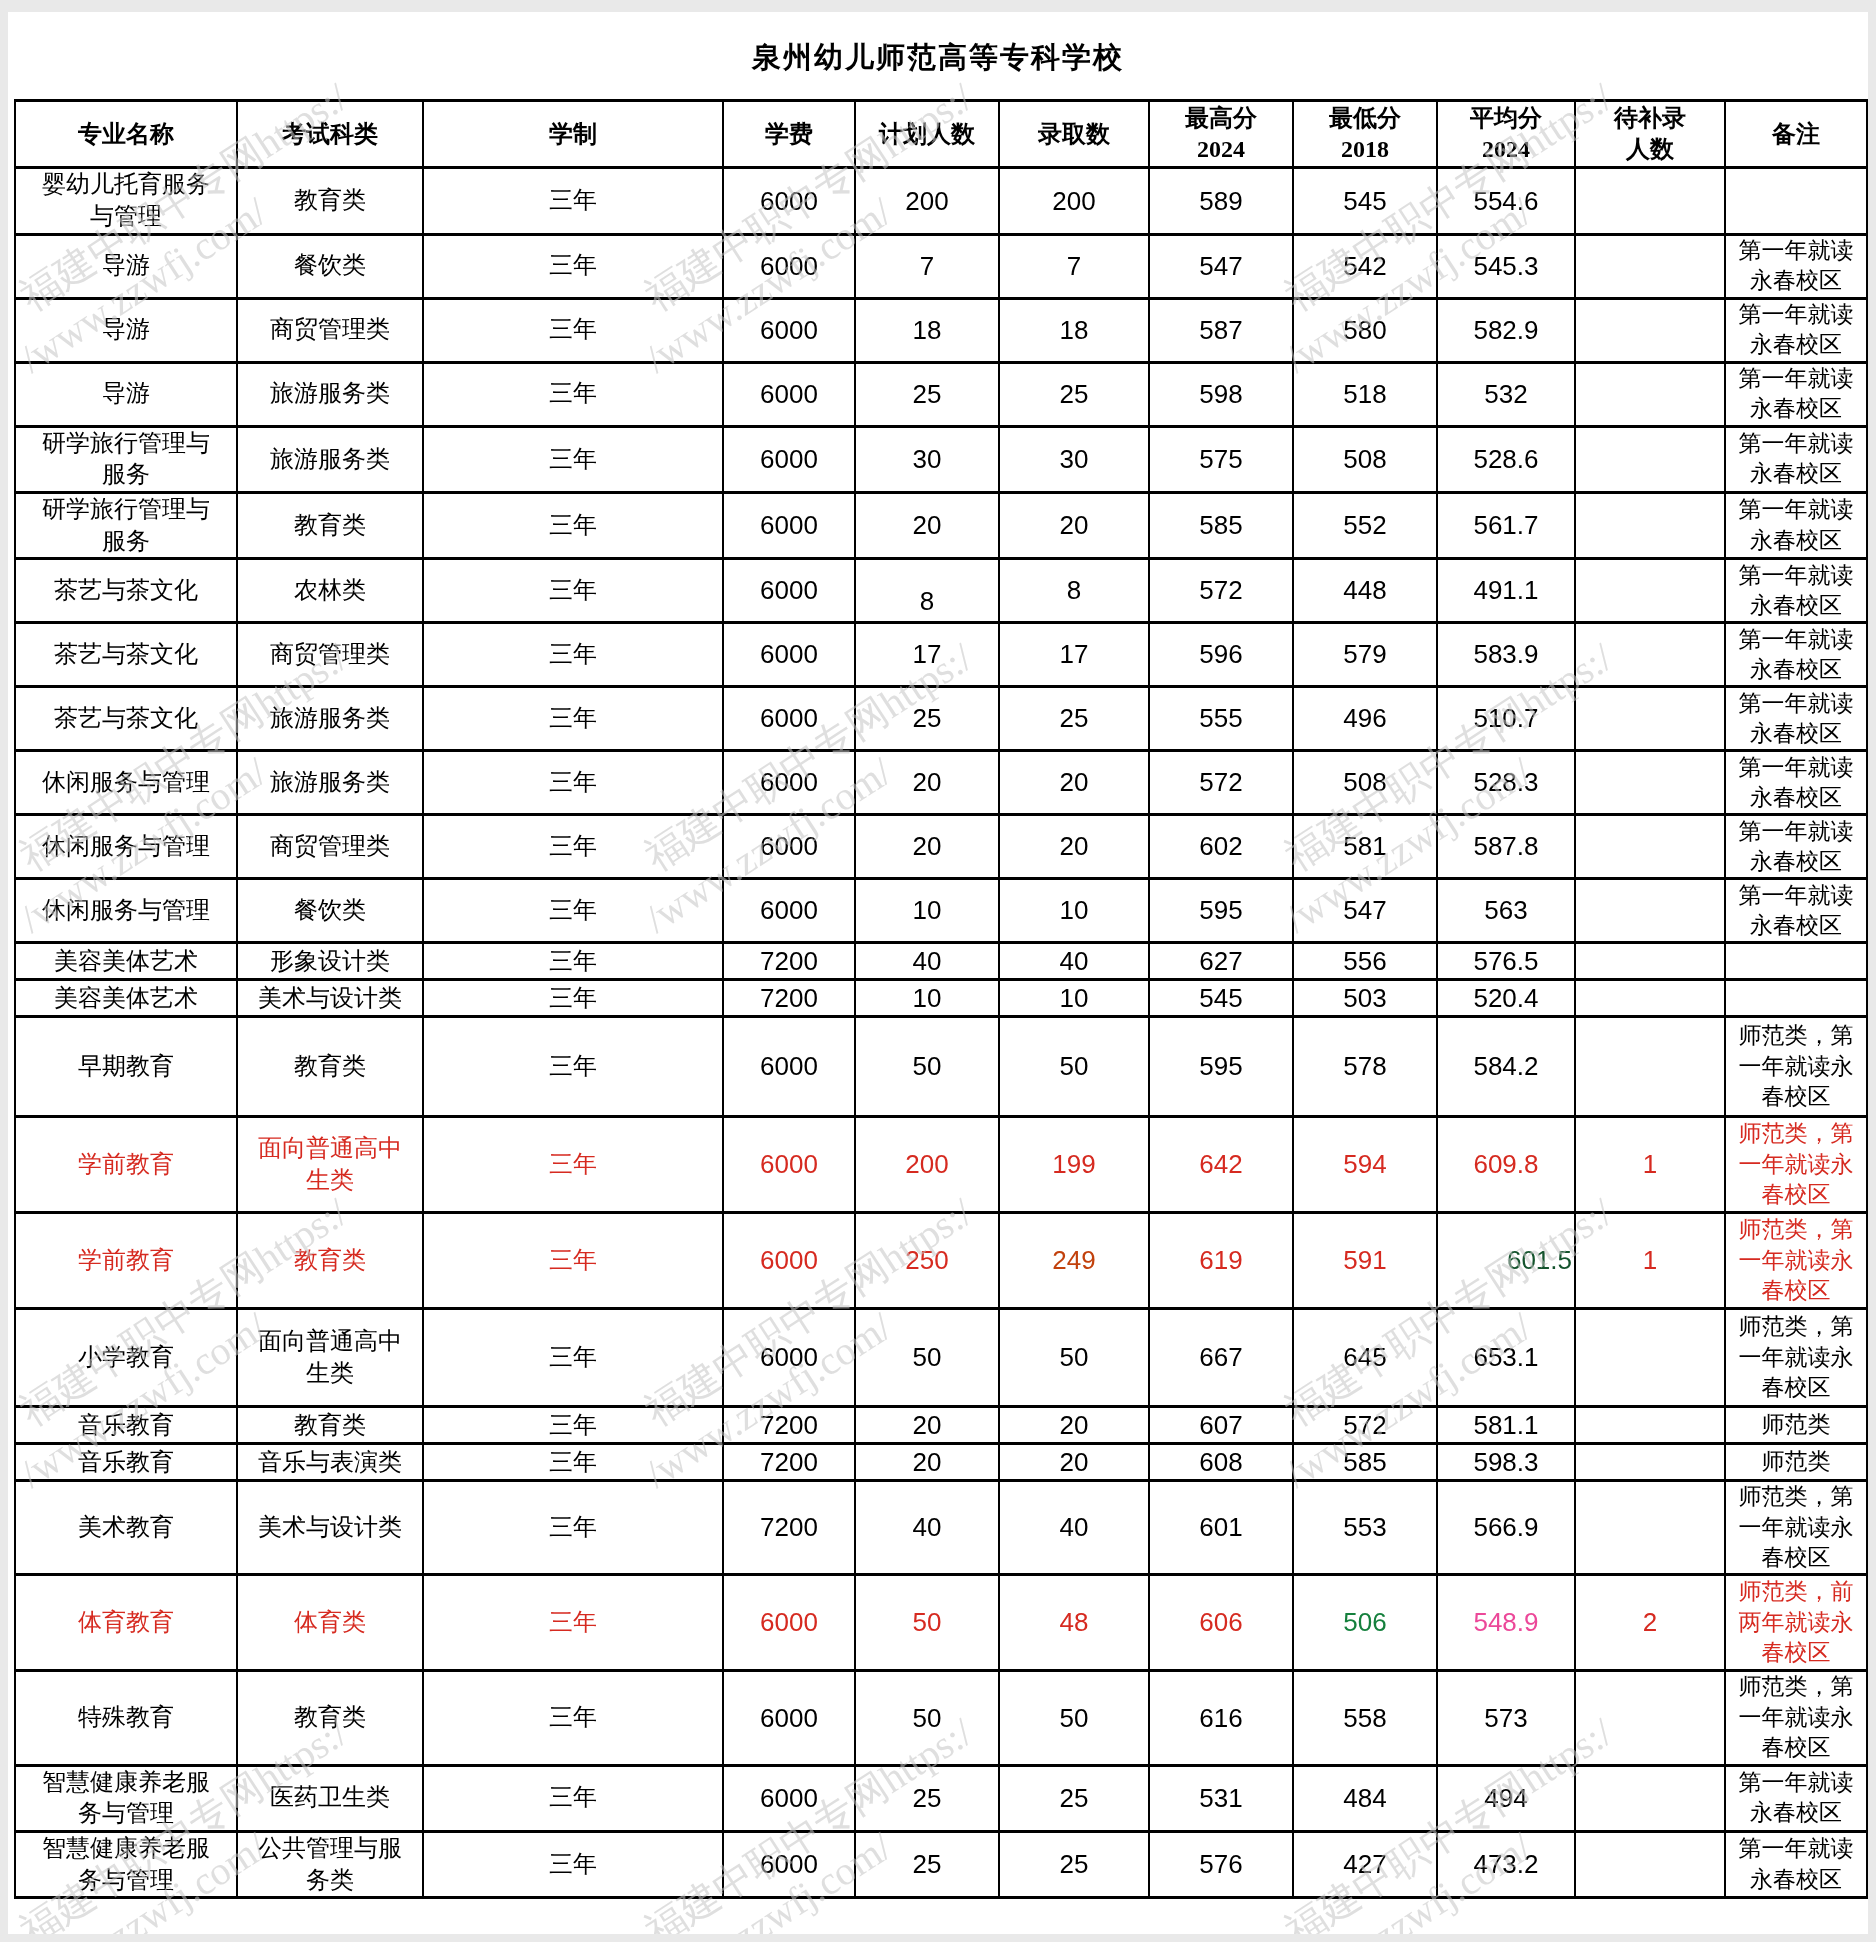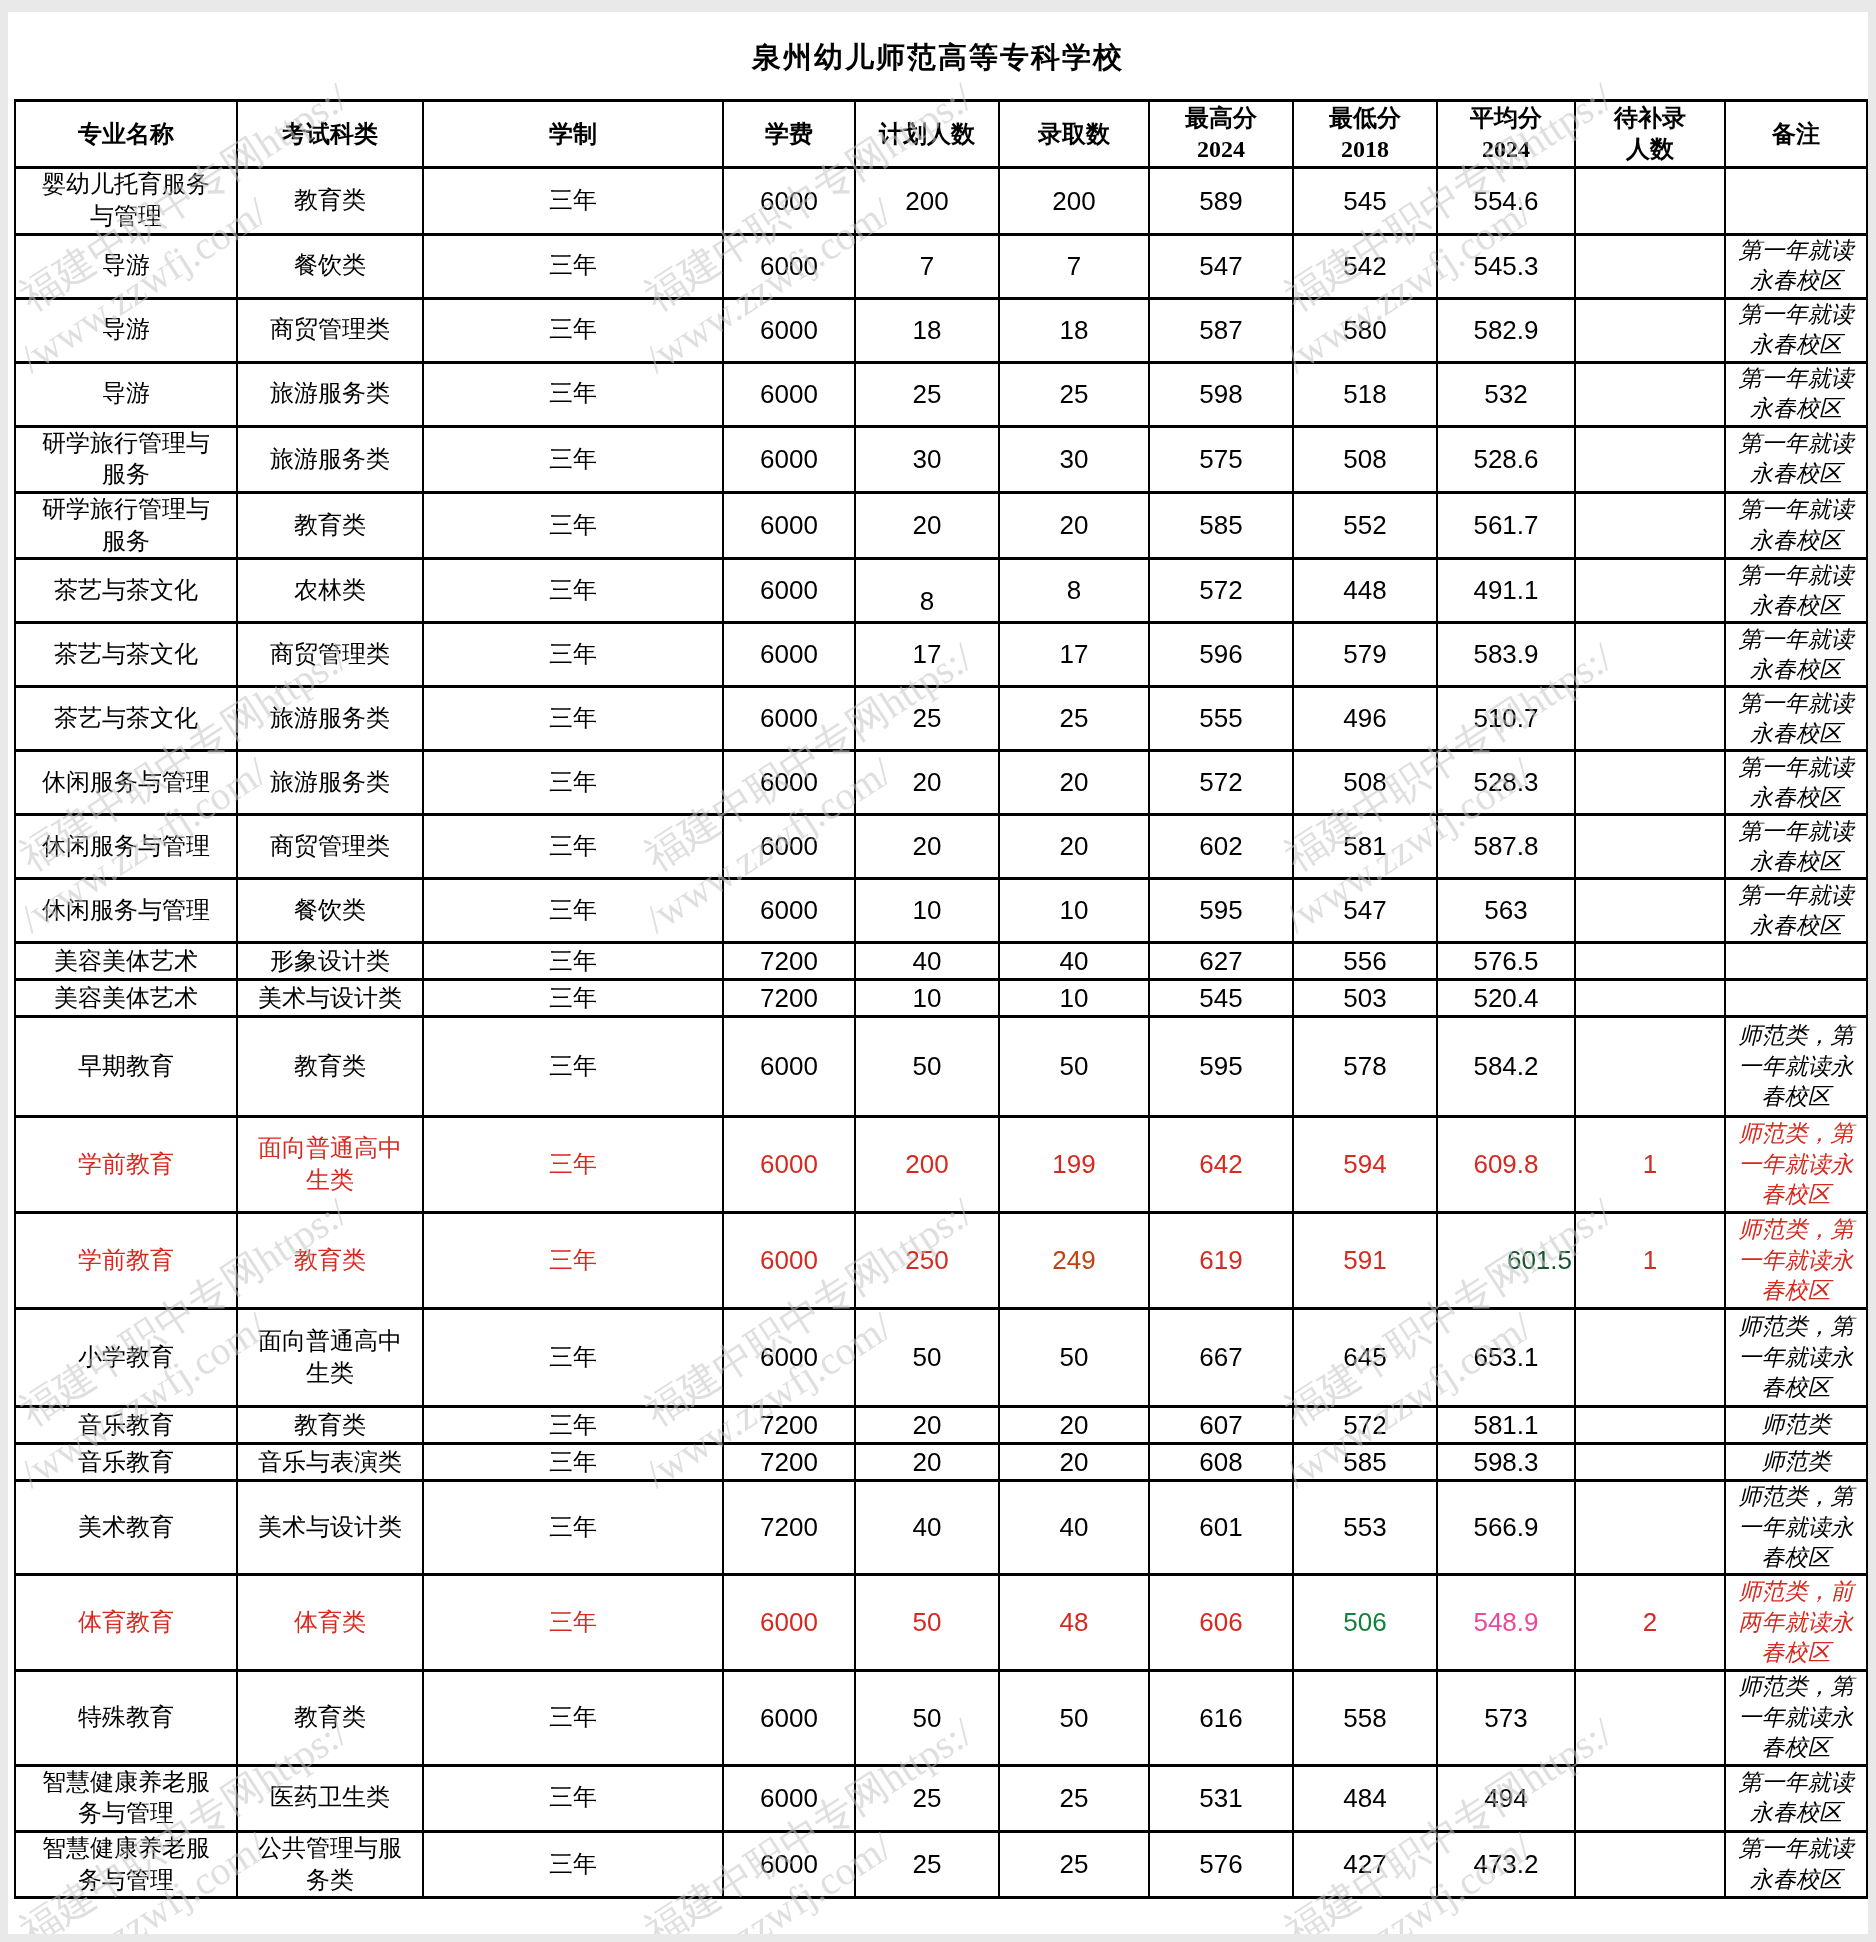--- a/index.html
+++ b/index.html
@@ -59,21 +59,20 @@
   td.num {
     font-size:26px;
     font-family:"Liberation Sans","DejaVu Sans",sans-serif;
     padding:0 2px;
   }
   td.remark {
     font-size:23px;
     line-height:1.32;
     padding:0 10px;
     font-family:"Liberation Serif","DejaVu Serif",serif;
-    font-style:italic;
   }
   td.cell-low { vertical-align:bottom; padding-bottom:4px; }
   .wm-layer {
     position:absolute; left:0; top:0; right:0; bottom:0;
     pointer-events:none;
     overflow:hidden;
     z-index:3;
   }
   .wm {
     position:absolute;

